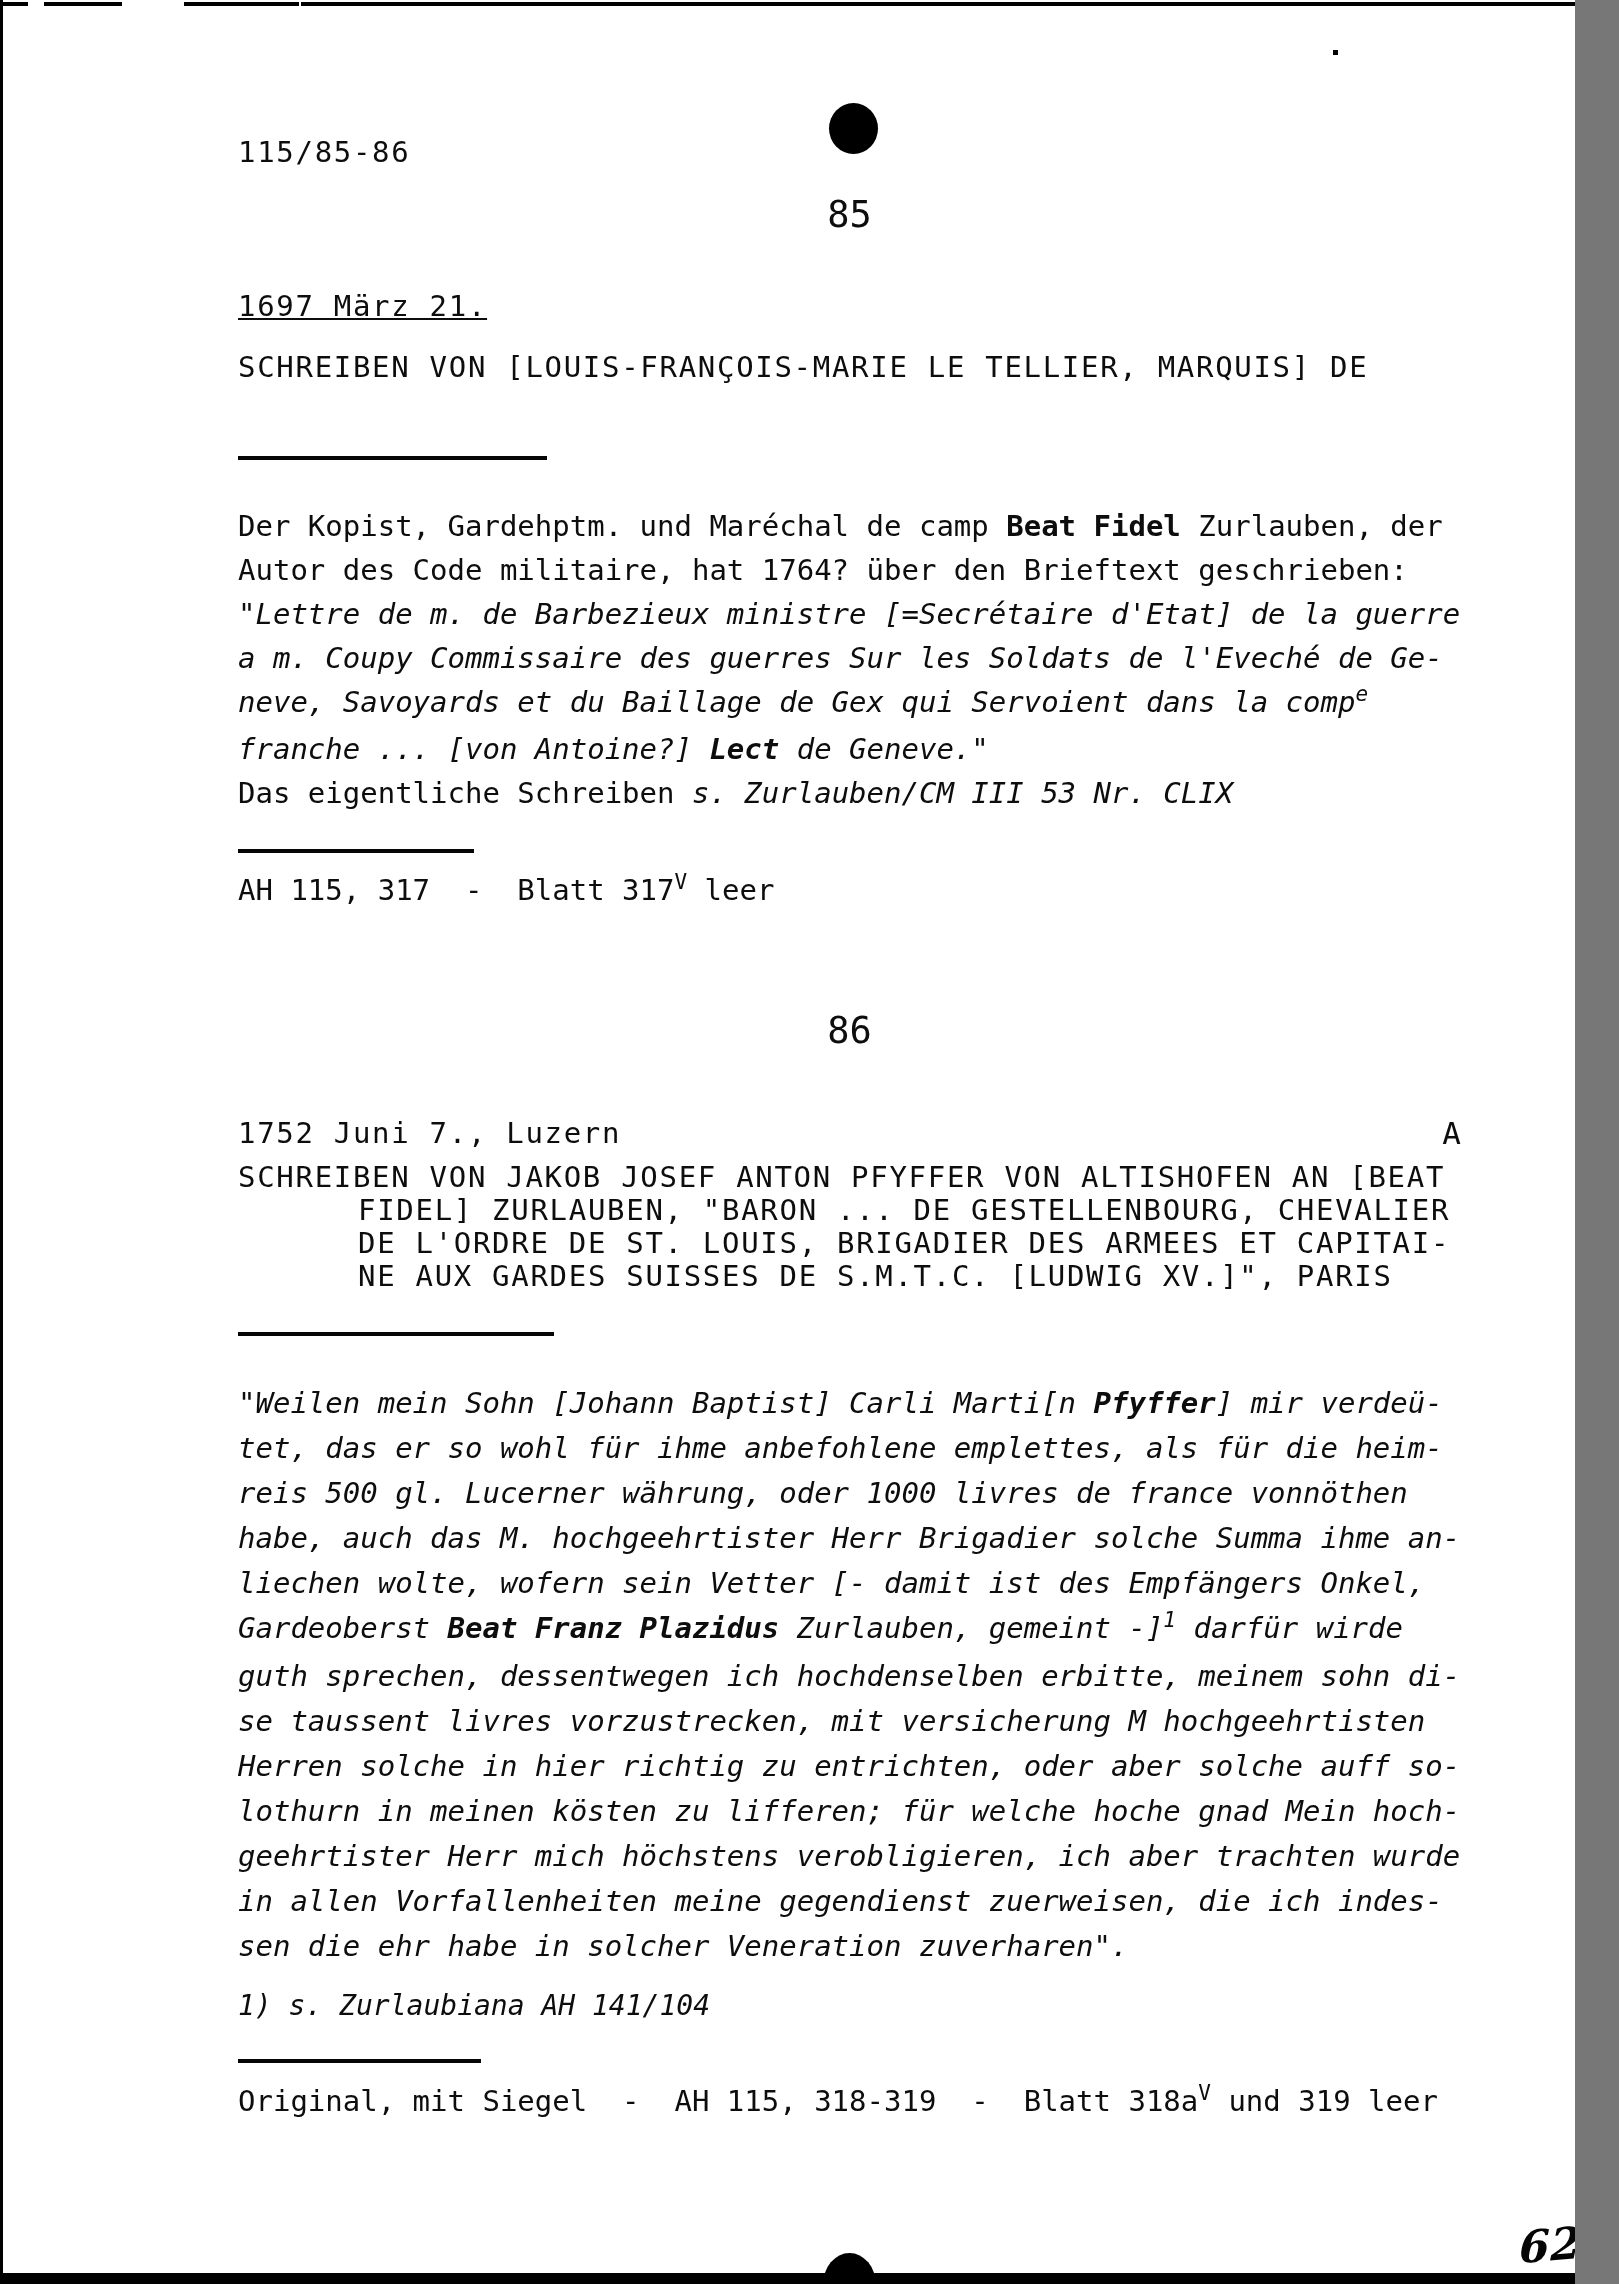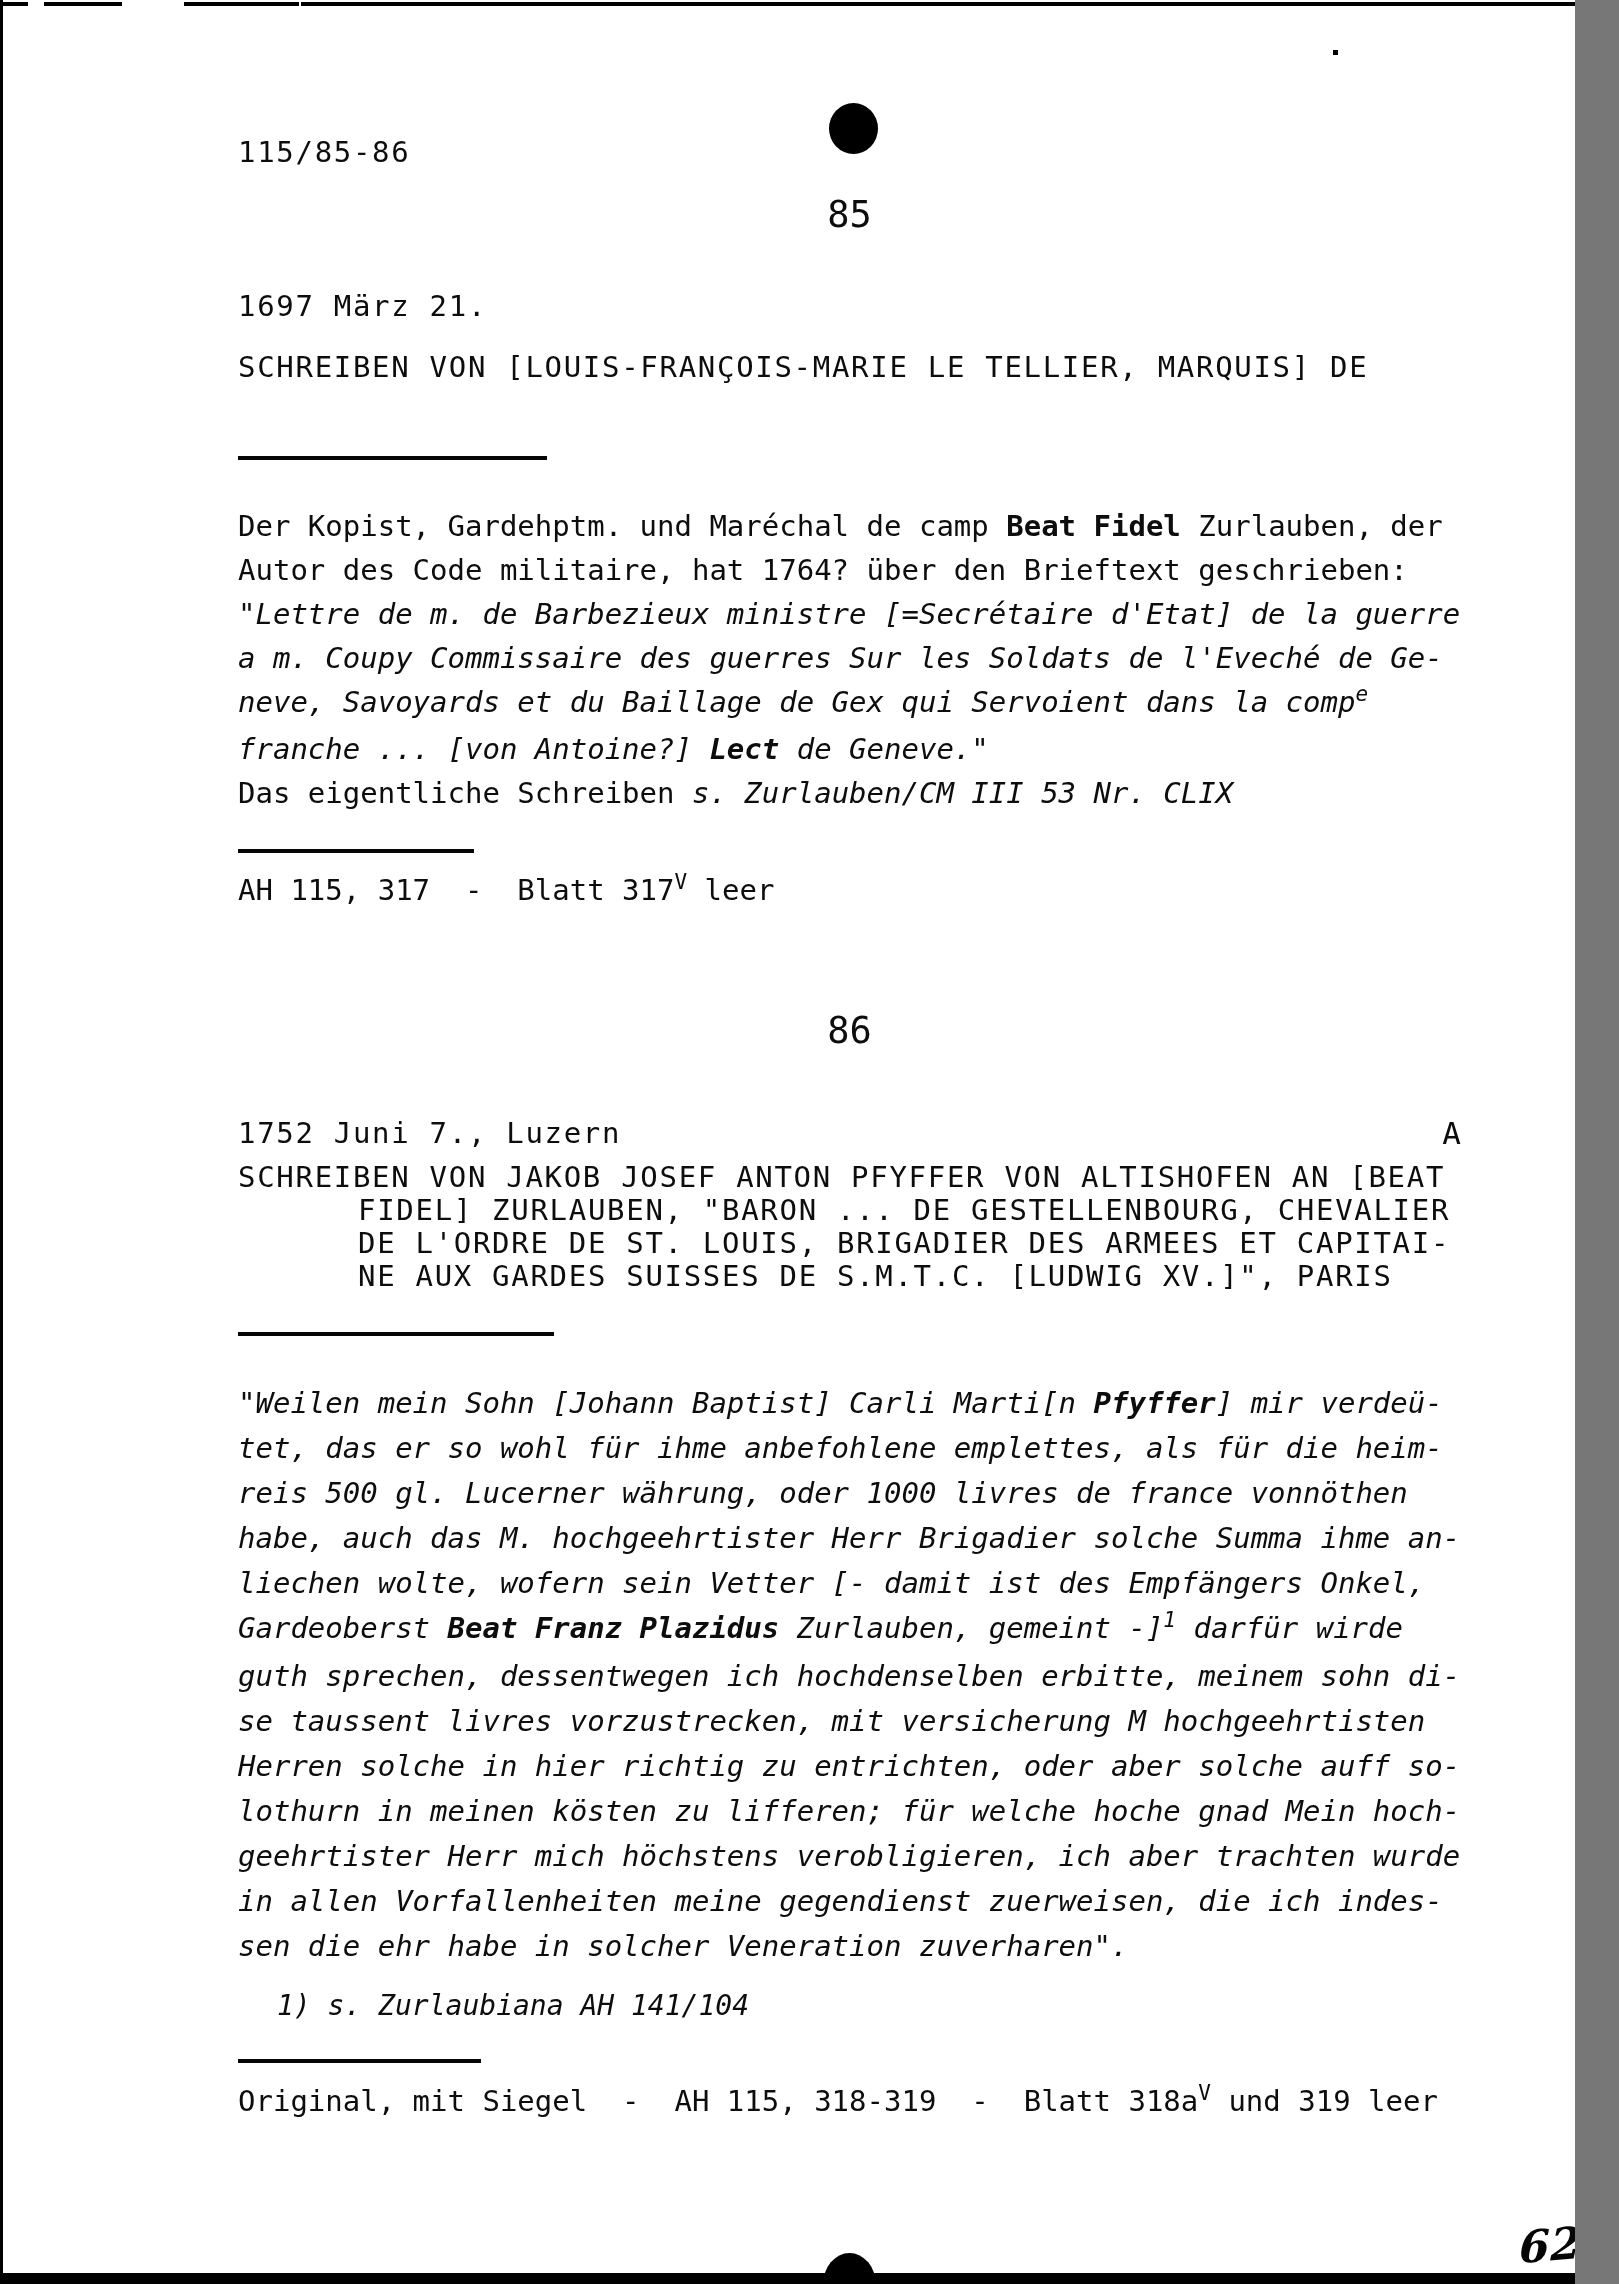--- a/index.html
+++ b/index.html
@@ -10,39 +10,39 @@
   .abs{position:absolute;}
   .line-text{white-space:pre;}
   
   .edge{background:#000;}
   
   .ref{left:238px;top:134px;font-size:29px;letter-spacing:1.7px;line-height:36px;white-space:pre;}
   .entry-number{left:238px;width:1223px;text-align:center;font-size:37px;line-height:40px;}
   .num85{top:195px;}
   .num86{top:1011px;}
   .date-line{font-size:29px;letter-spacing:1.7px;line-height:36px;white-space:pre;}
-  .date85{left:238px;top:288px;}
+  .date85{left:238px;top:288px;text-decoration:underline;}
   .row86{left:238px;top:1095px;width:1223px;display:flex;justify-content:space-between;align-items:flex-start;margin-top:20px;}
   .marginal{font-size:31px;letter-spacing:0;line-height:36px;}
   .heading{font-size:29px;letter-spacing:1.7px;line-height:34px;}
   .heading>*{white-space:pre;}
   .heading>*:not(:first-child){padding-left:120px;}
   .h85{left:238px;top:350px;}
   .h86{left:238px;top:1161px;line-height:33px;}
   .rule{background:#060606;height:4px;}
   .r1{left:238px;top:456px;width:309px;}
   .r2{left:238px;top:849px;width:236px;}
   .r3{left:238px;top:1332px;width:316px;}
   .r4{left:238px;top:2059px;width:243px;}
   .para{font-size:29px;}
   .para>*{white-space:pre;}
   .p85{left:238px;top:504px;line-height:44px;}
   .quote{left:238px;top:1381px;line-height:45px;}
   .ahline{left:238px;top:872px;font-size:29px;line-height:36px;white-space:pre;}
-  .footnote{left:238px;top:1988px;font-size:28px;font-style:italic;line-height:36px;white-space:pre;margin-left:39px;}
+  .footnote{left:238px;top:1988px;font-size:28px;font-style:italic;line-height:36px;white-space:pre;}
   .source{left:238px;top:2083px;font-size:29px;line-height:36px;white-space:pre;}
   .b{font-weight:bold;}
   .i{font-style:italic;}
   .sup{font-size:21px;position:relative;top:-11.3px;}
   
   .top-dot{left:829px;top:103px;width:49px;height:51px;background:#000;border-radius:50%;}
   .half-dot{left:823px;top:2253px;width:53px;height:32px;background:#000;border-radius:50% 50% 0 0 / 100% 100% 0 0;}
   
   .border-left{left:0;top:0;width:3.2px;height:2284px;}
   .border-right{left:1613px;top:0;width:7.3px;height:2284px;}

